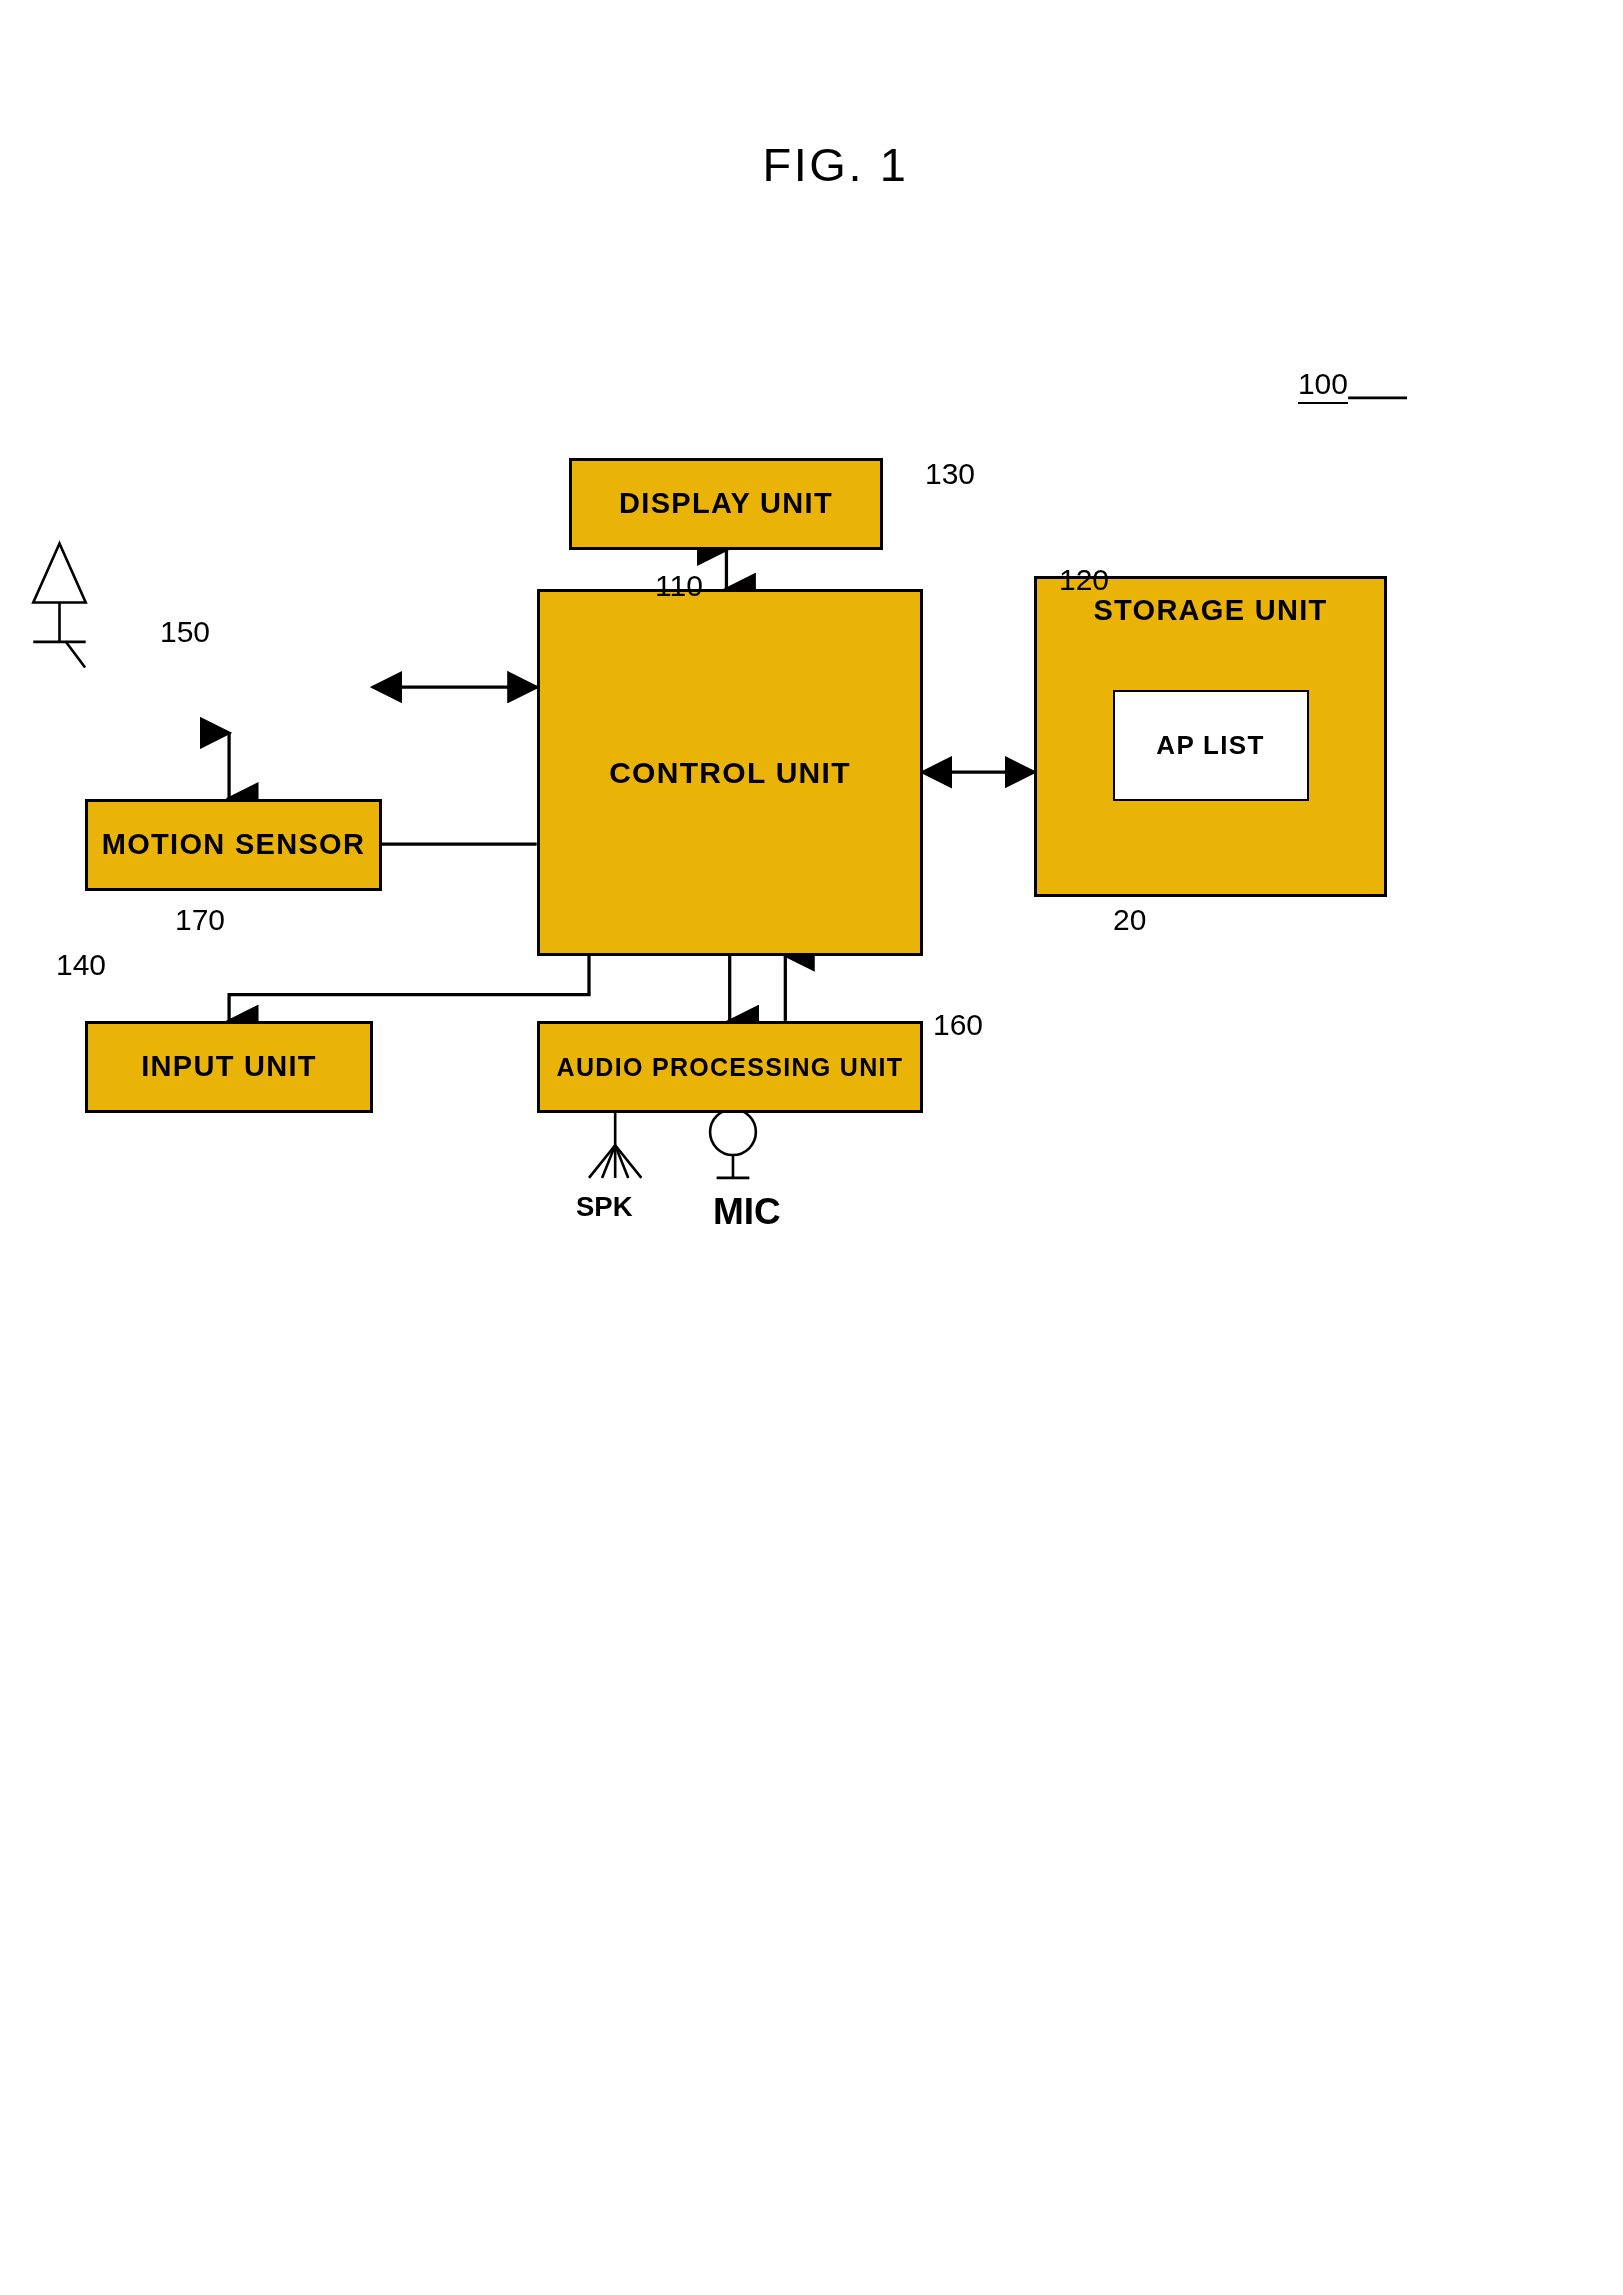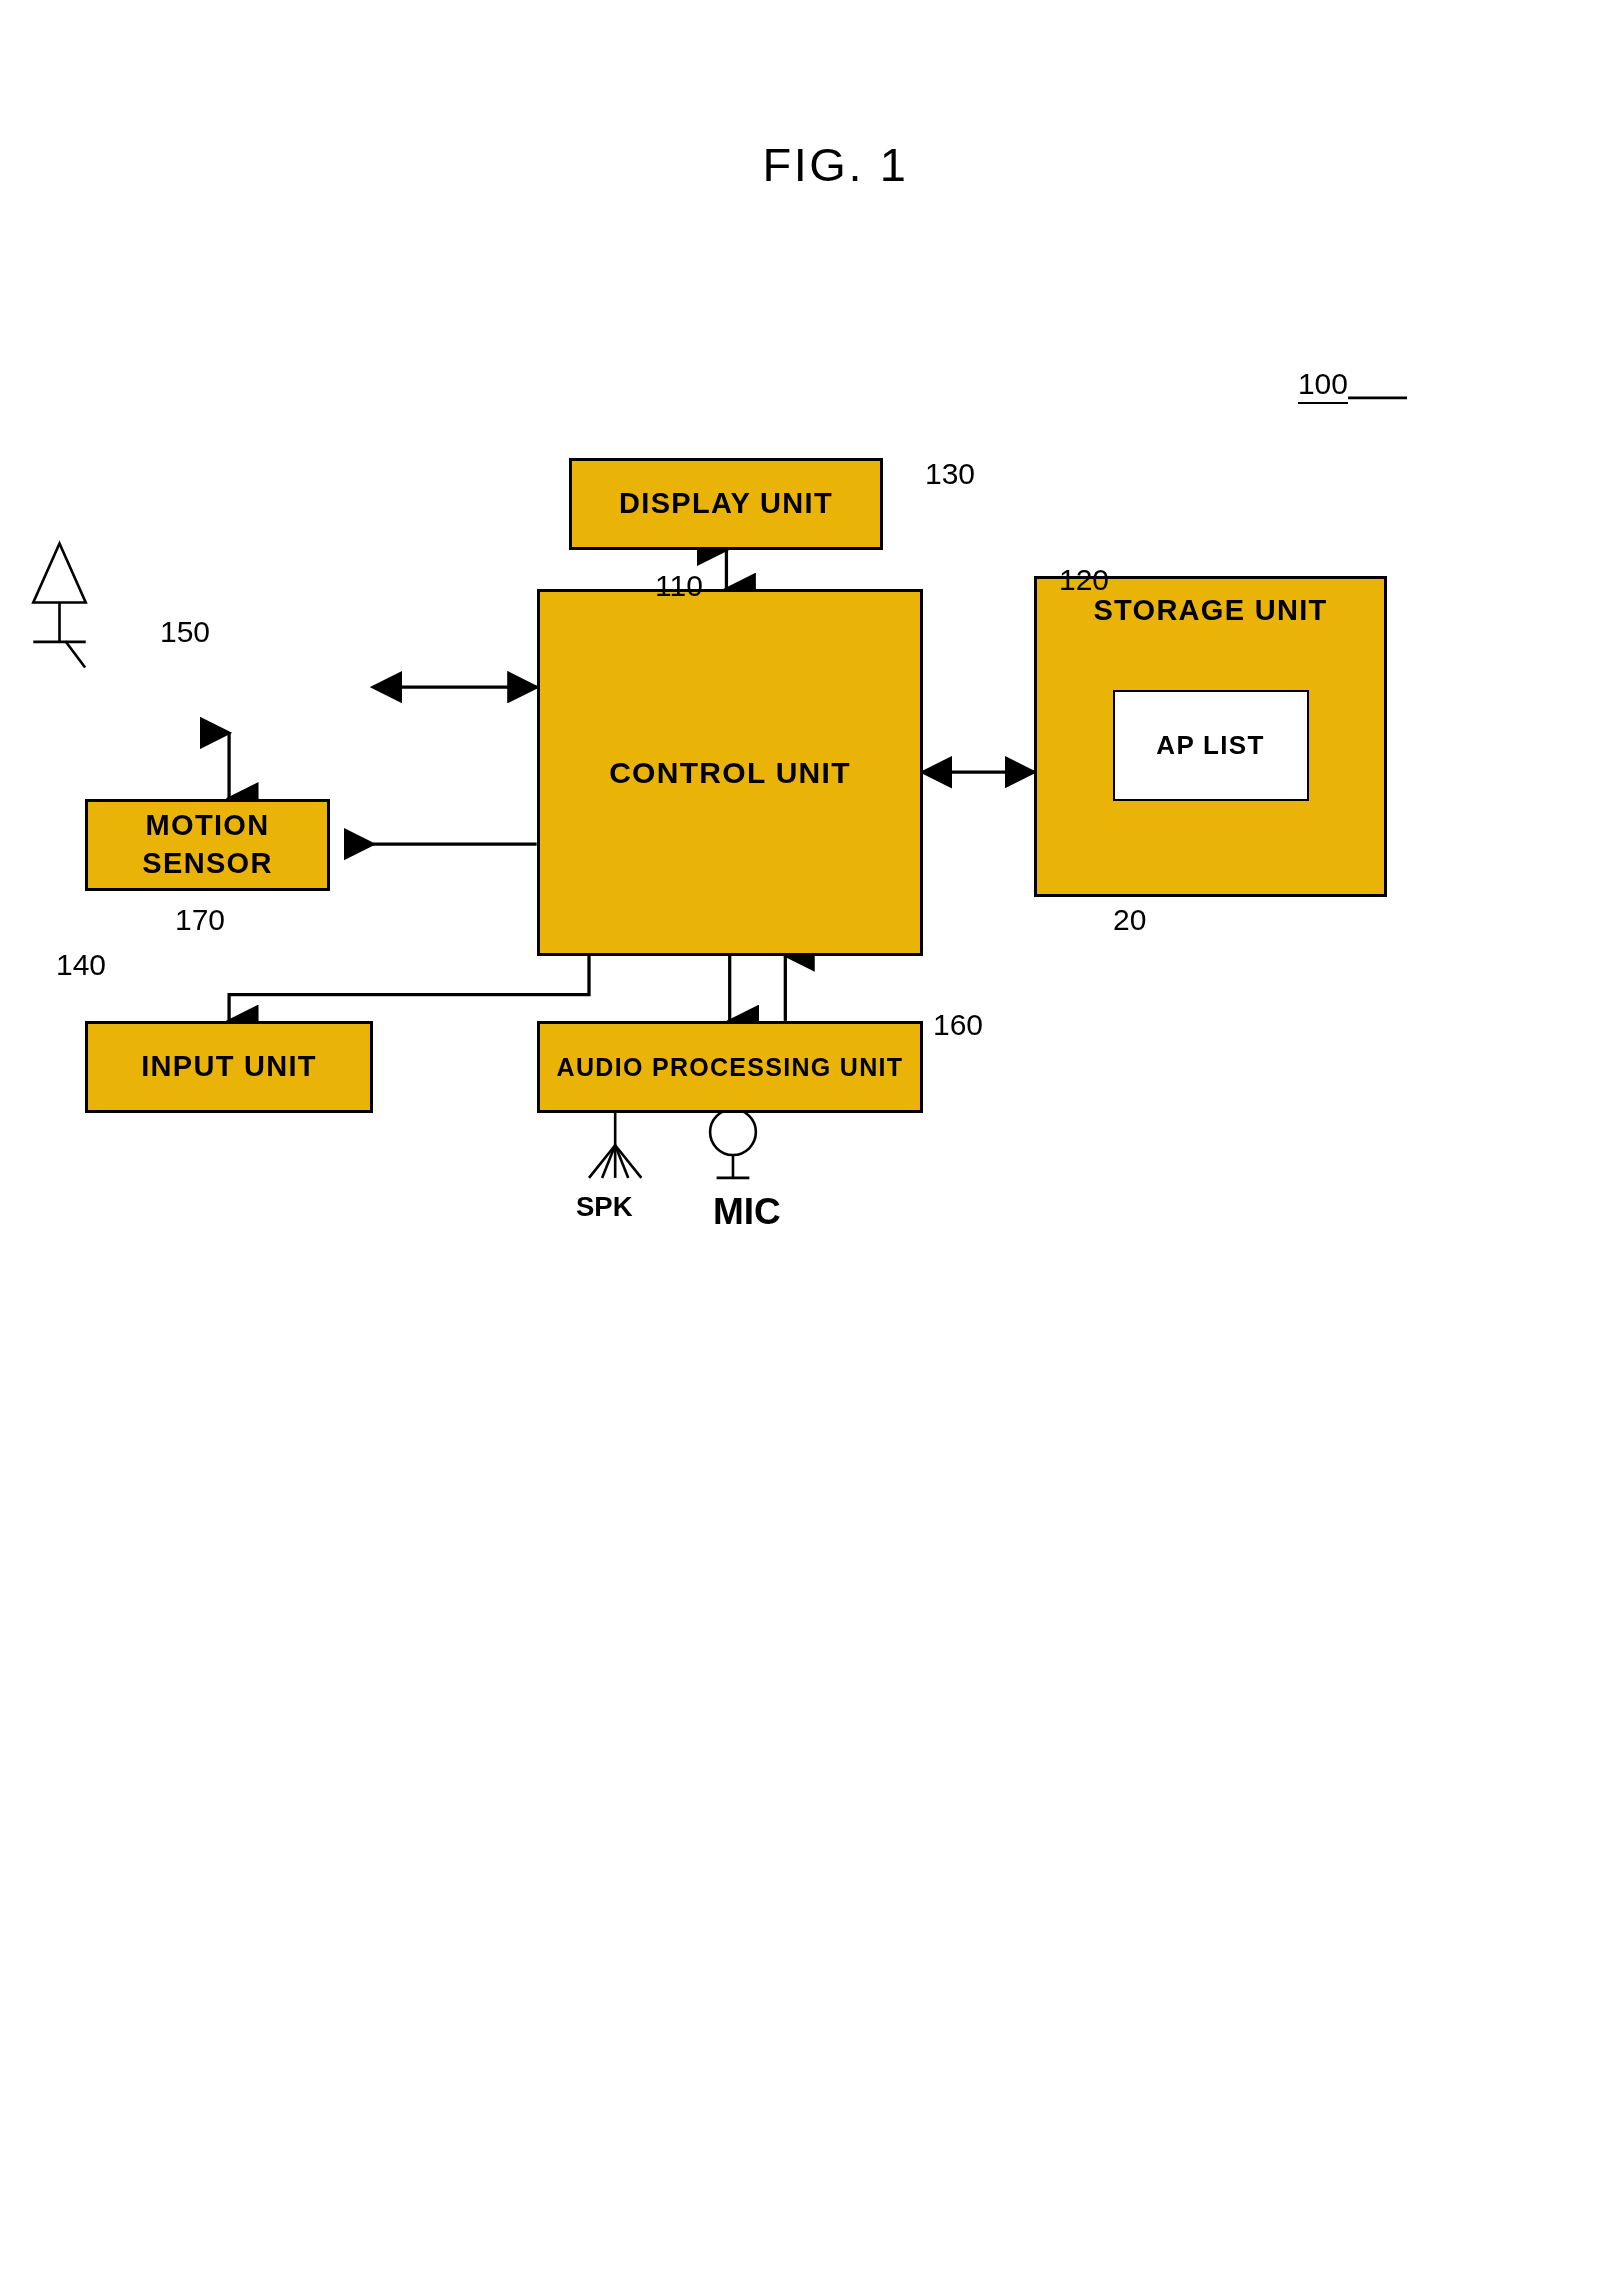--- a/index.html
+++ b/index.html
@@ -81,21 +81,21 @@
       top: 641px;
       left: 85px;
       width: 288px;
       height: 92px;
     }
 
     
     .motion-sensor {
       top: 799px;
       left: 85px;
-      width: 245px;
+      width: 297px;
       height: 92px;
       text-align: center;
     }
 
     
     .storage-unit-outer {
       top: 576px;
       left: 1034px;
       width: 353px;
       height: 321px;

